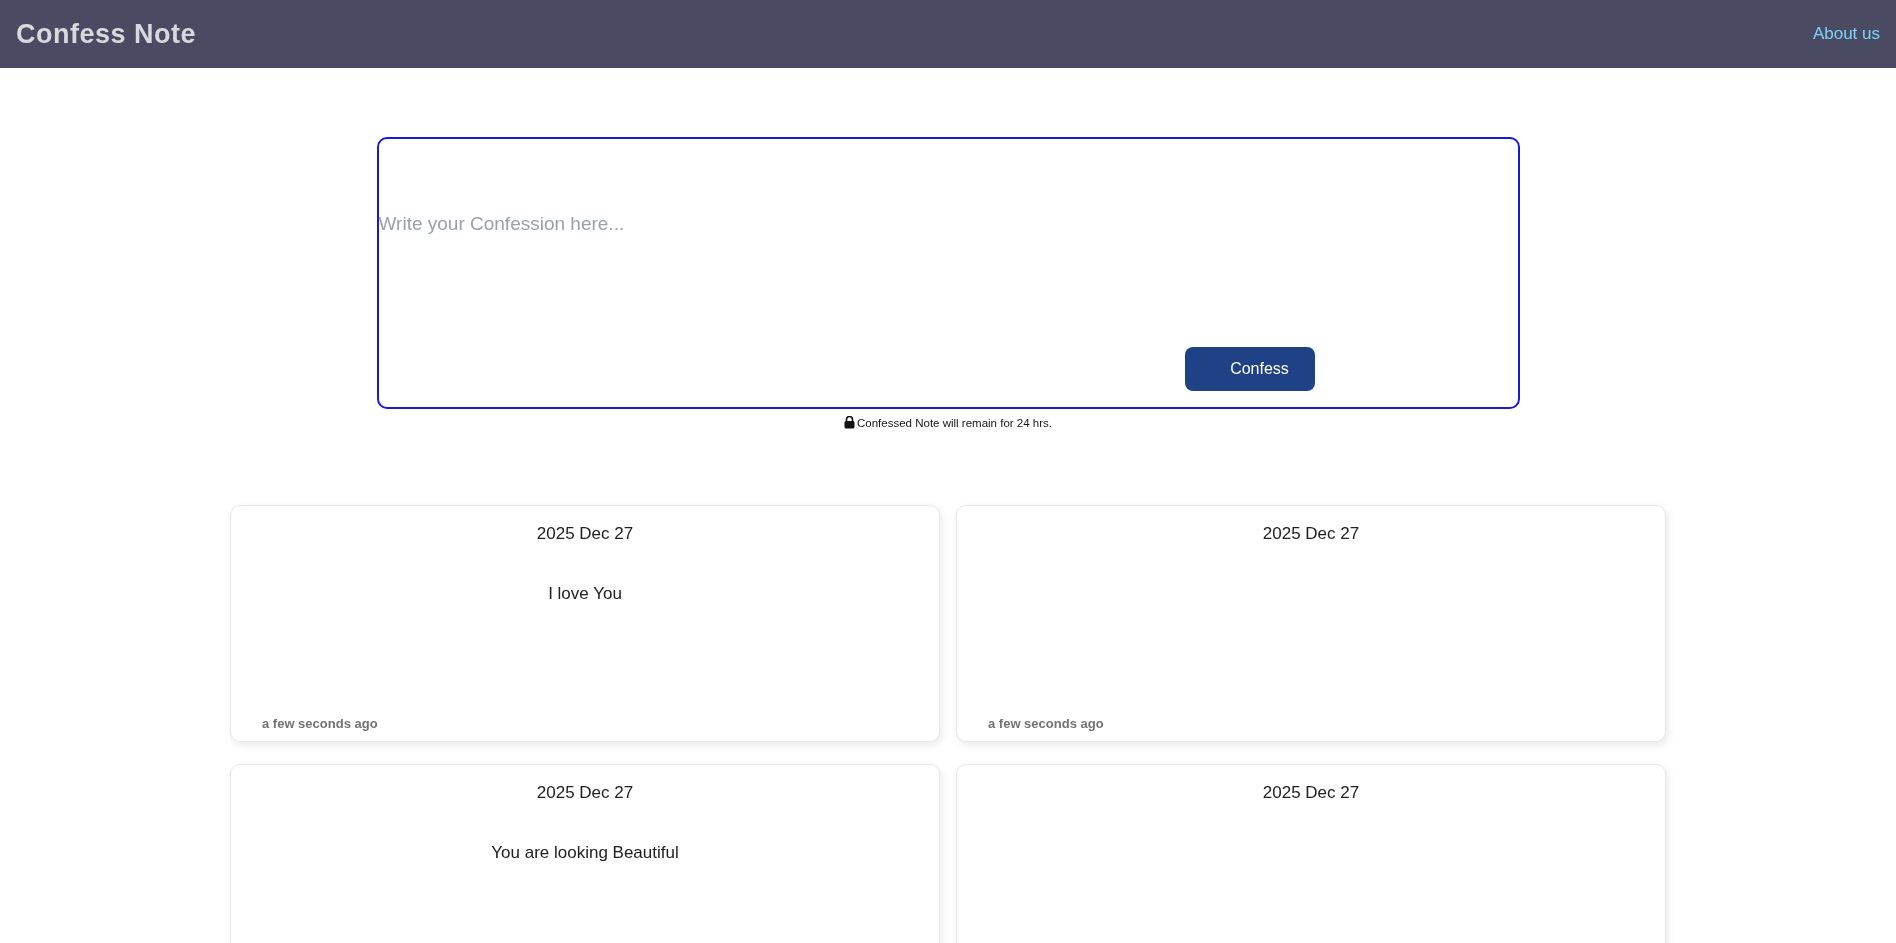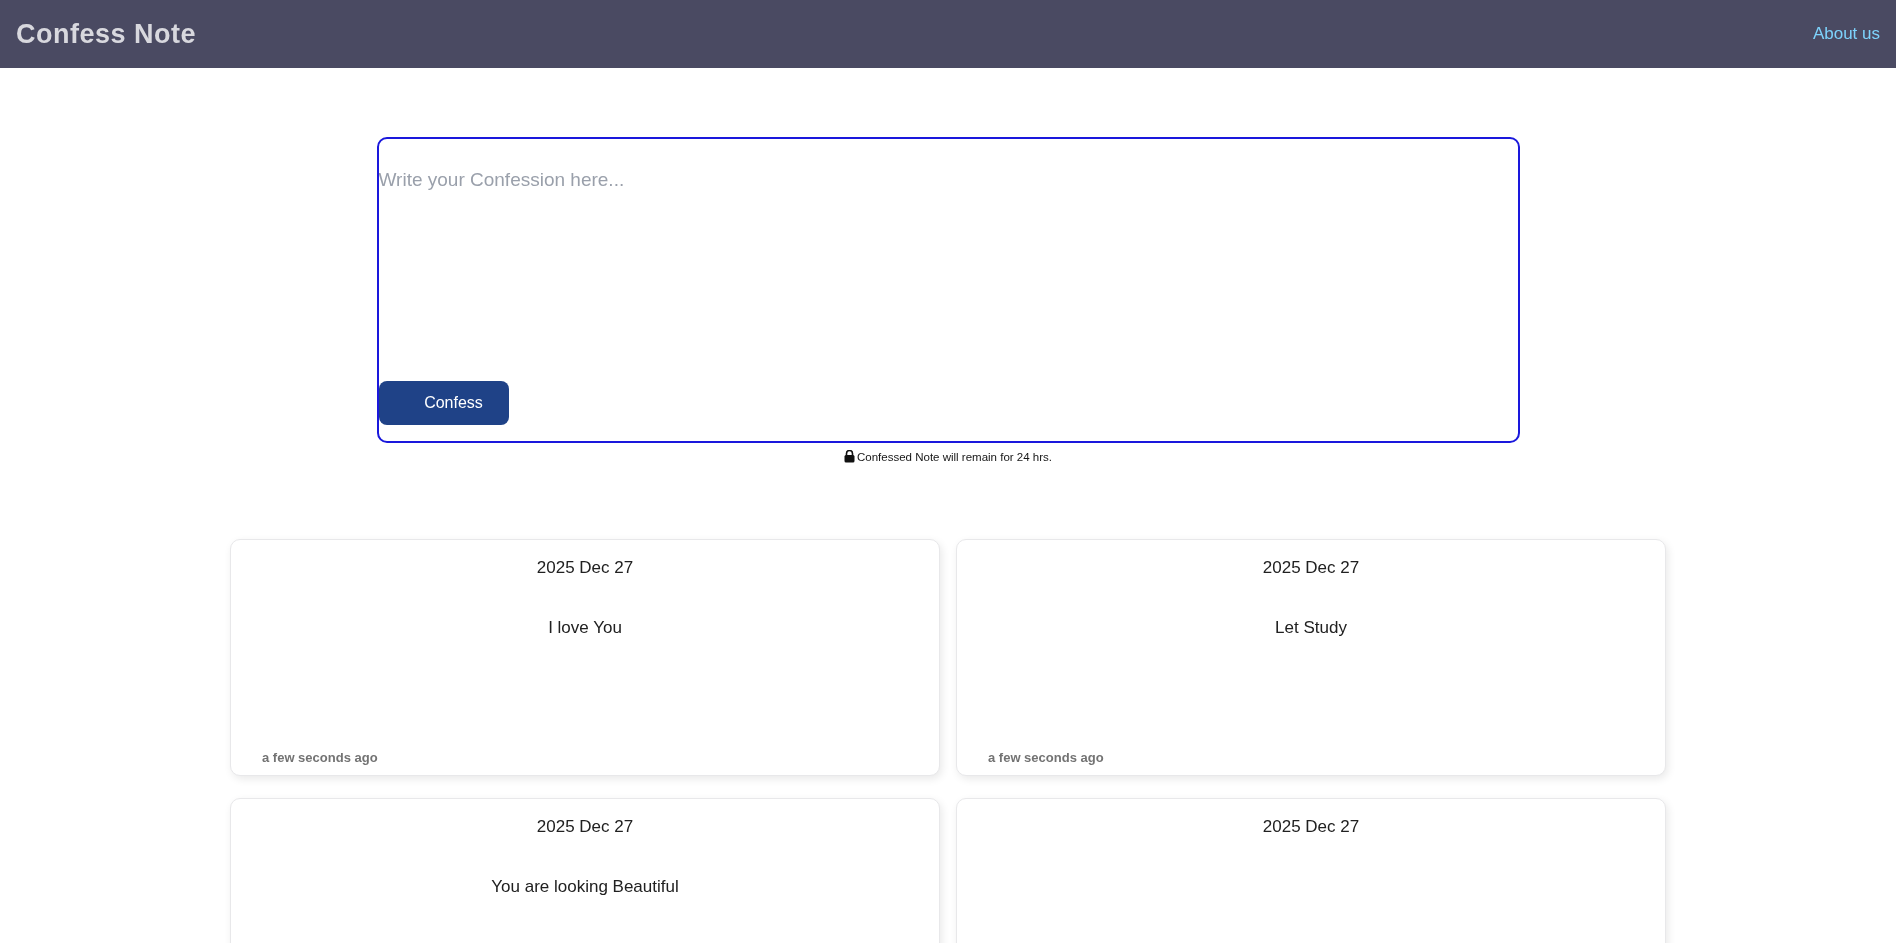--- a/index.html
+++ b/index.html
@@ -6,22 +6,22 @@
   html,body { width:1896px; height:943px; overflow:hidden; background:#ffffff;
               font-family:"Liberation Sans", sans-serif; }
 
   
   .navbar { height:68px; background:#4a4a62; display:flex; align-items:center;
             justify-content:space-between; padding:0 16px 0 16px; }
   .brand  { font-size:27px; font-weight:800; color:#d8d8de; letter-spacing:.5px; cursor:pointer; }
   .about  { font-size:17px; color:#7dd3fc; cursor:pointer; }
 
   
-  .composer-box { width:1143px; height:306px; margin:69px auto 0; border:2px solid #1a18dc;
-                  border-radius:10px; display:flex; flex-direction:column; 
+  .composer-box { width:1143px; height:272px; margin:69px auto 0; border:2px solid #1a18dc;
+                  border-radius:10px; display:flex; flex-direction:row; align-items:center;
                   background:#fff; }
   .composer-input { width:806px; height:150px; margin-top:30px; border:none; outline:none;
                     resize:none; font-family:"Liberation Sans", sans-serif; font-size:19px;
                     color:#333; background:transparent; }
   .composer-input::placeholder { color:#9aa0ab; opacity:1; }
   .confess-btn { width:130px; height:44px; margin-top:auto; margin-bottom:16px;
                  background:#1f4287; color:#ffffff; border:none; border-radius:8px;
                  font-family:"Liberation Sans", sans-serif; font-size:16px; cursor:pointer;padding-left:20px; }
   .composer-note { margin-top:7px; display:flex; align-items:center; justify-content:center;
                    gap:2px; font-size:11.5px; color:#161616; }
@@ -61,21 +61,20 @@
 <div class="notes-grid">
 
   <div class="note-card">
     <div class="note-date">2025 Dec 27</div>
     <div class="note-message">I love You</div>
     <div class="note-time">a few seconds ago</div>
   </div>
 
   <div class="note-card">
     <div class="note-date">2025 Dec 27</div>
-    <div class="note-message">Let Study</div>
     <div class="note-time">a few seconds ago</div>
   </div>
 
   <div class="note-card">
     <div class="note-date">2025 Dec 27</div>
     <div class="note-message">You are looking Beautiful</div>
     <div class="note-time"></div>
   </div>
 
   <div class="note-card">

